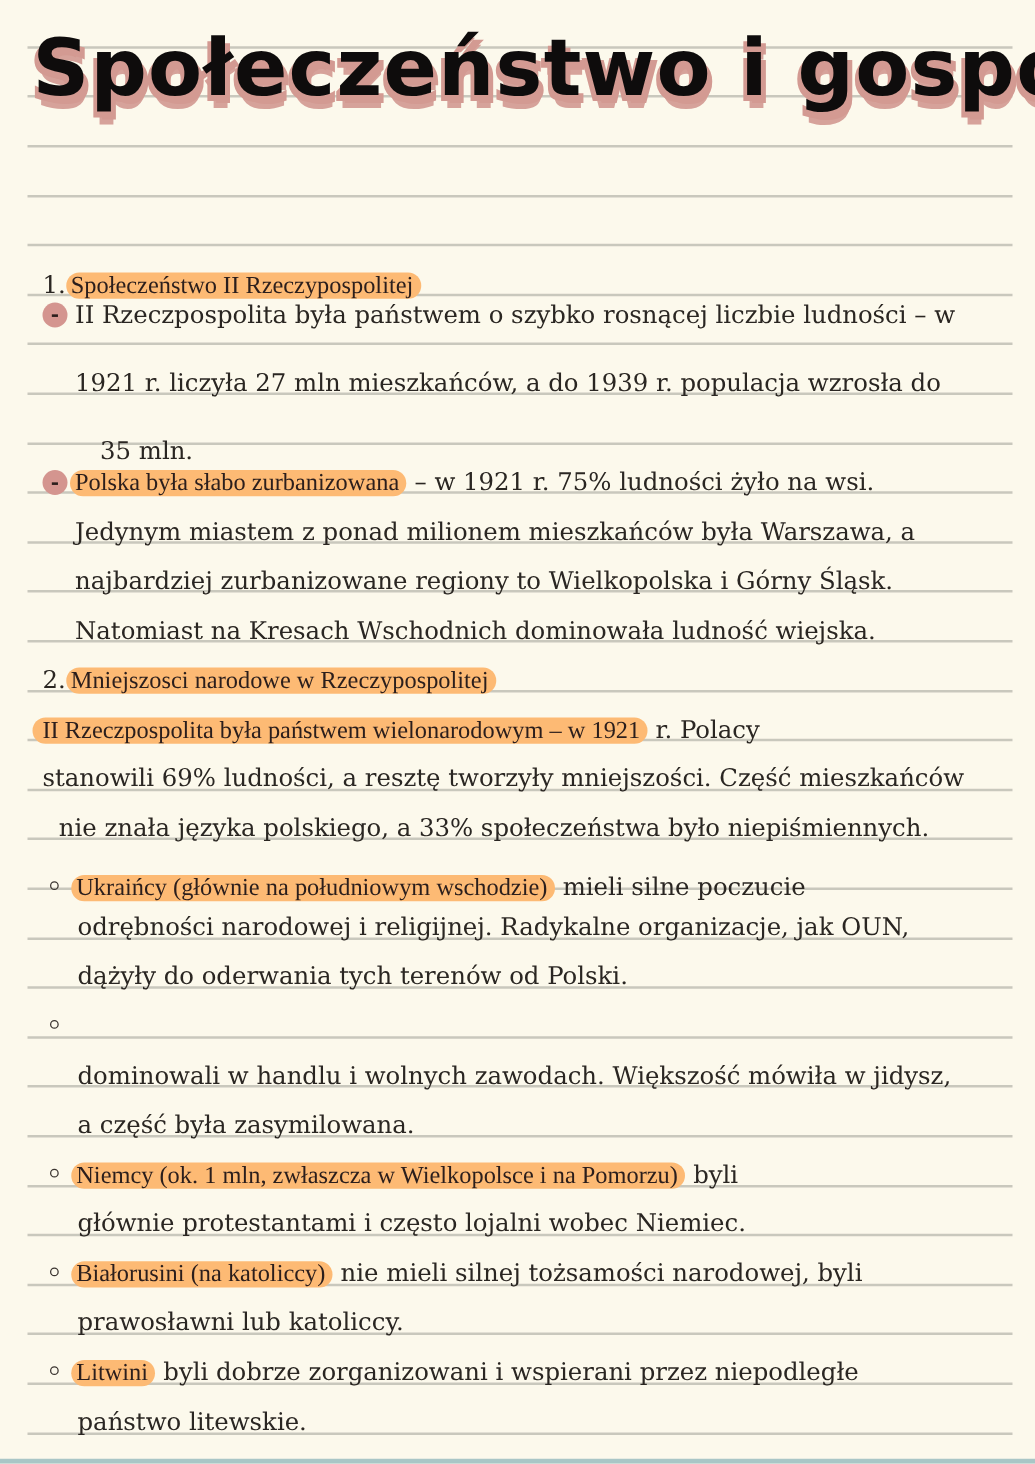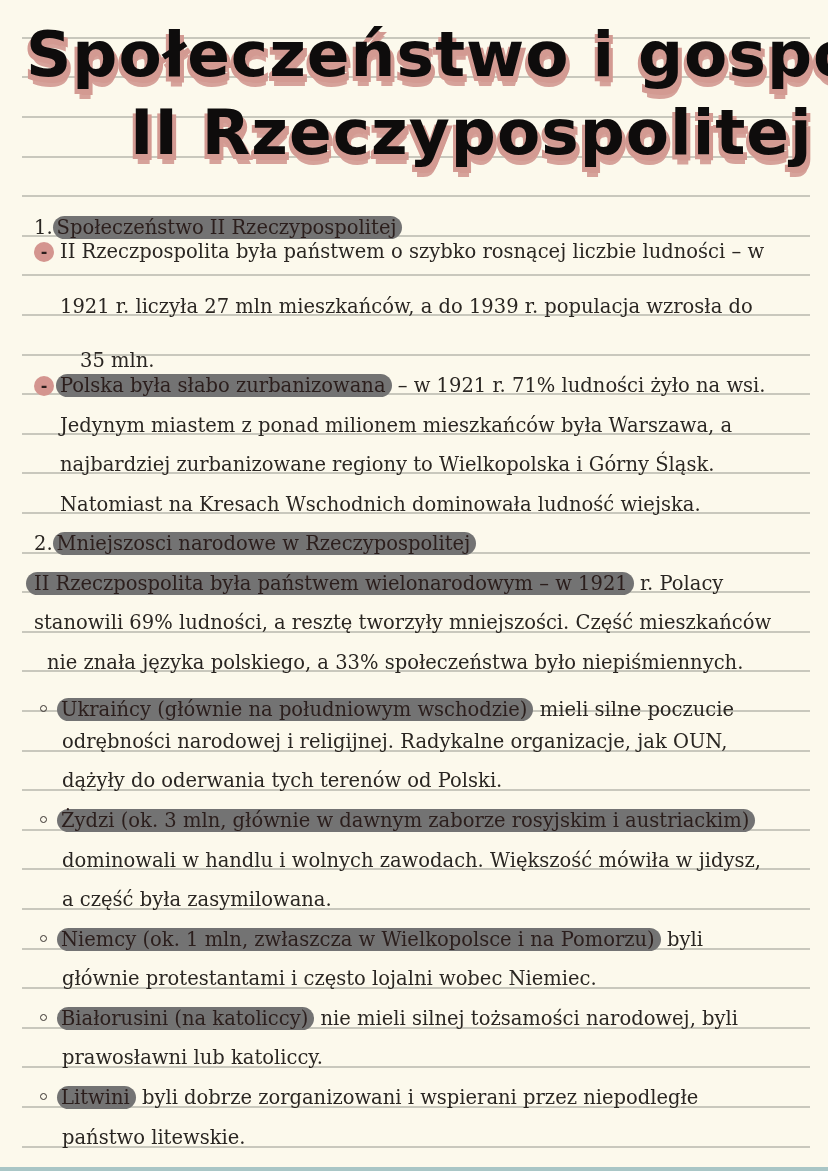--- a/index.html
+++ b/index.html
@@ -32,25 +32,26 @@
   }
   .title-line-1 { left: 26px; top: 18px; font-size: 63px; }
   .title-line-2 { left: 130px; top: 96px; font-size: 63px; }
 
   
   .line {
     position: absolute; white-space: nowrap;
     font-size: 19.5px; line-height: 28px; height: 28px;
   }
   .hl {
-    background: #737373;
+    background: #fdba74;
     border-radius: 14px;
     padding: 0 6px 0 4px;
     margin-left: -4px;
     color: #2b1e1c;
+    font-family: Liberation Serif, serif;
   }
   .dash-bullet {
     display: inline-block; width: 20px; height: 20px; border-radius: 50%;
     background: #d4958f; color: #2b1e1c; text-align: center;
     line-height: 19px; font-size: 16px; font-weight: bold;
     margin-right: 6px; vertical-align: 1px;
   }
   .circle-bullet {
     display: inline-block; width: 5px; height: 5px; border-radius: 50%;
     border: 1.5px solid #3a3430; margin-right: 14px; vertical-align: 4px;
@@ -86,35 +87,34 @@
   <div class="rule" style="top:948px"></div>
   <div class="rule" style="top:987px"></div>
   <div class="rule" style="top:1027px"></div>
   <div class="rule" style="top:1066px"></div>
   <div class="rule" style="top:1106px"></div>
   <div class="rule" style="top:1146px"></div>
 </div>
 
 <div class="title">
   <div class="title-line title-line-1">Społeczeństwo i gospodarka</div>
-  <div class="title-line title-line-2">II Rzeczypospolitej</div>
 </div>
 
 <div class="line" style="left:34px; top:214px;">
   <span>1.</span><span class="hl" style="margin-left:0;">Społeczeństwo II Rzeczypospolitej</span>
 </div>
 
 <div class="line" style="left:34px; top:238px;">
   <span class="dash-bullet">-</span><span>II Rzeczpospolita była państwem o szybko rosnącej liczbie ludności – w</span>
 </div>
 <div class="line" style="left:60px; top:293px;">1921 r. liczyła 27 mln mieszkańców, a do 1939 r. populacja wzrosła do</div>
 <div class="line" style="left:60px; top:347px;margin-left:20px;">35 mln.</div>
 
 <div class="line" style="left:34px; top:372px;">
-  <span class="dash-bullet">-</span><span class="hl">Polska była słabo zurbanizowana</span><span> – w 1921 r. 71% ludności żyło na wsi.</span>
+  <span class="dash-bullet">-</span><span class="hl">Polska była słabo zurbanizowana</span><span> – w 1921 r. 75% ludności żyło na wsi.</span>
 </div>
 <div class="line" style="left:60px; top:412px;">Jedynym miastem z ponad milionem mieszkańców była Warszawa, a</div>
 <div class="line" style="left:60px; top:451px;">najbardziej zurbanizowane regiony to Wielkopolska i Górny Śląsk.</div>
 <div class="line" style="left:60px; top:491px;">Natomiast na Kresach Wschodnich dominowała ludność wiejska.</div>
 
 <div class="line" style="left:34px; top:530px;">
   <span>2.</span><span class="hl" style="margin-left:0;">Mniejszosci narodowe w Rzeczypospolitej</span>
 </div>
 
 <div class="line" style="left:34px; top:570px;">
@@ -123,21 +123,21 @@
 <div class="line" style="left:34px; top:609px;">stanowili 69% ludności, a resztę tworzyły mniejszości. Część mieszkańców</div>
 <div class="line" style="left:34px; top:649px;margin-left:13px;">nie znała języka polskiego, a 33% społeczeństwa było niepiśmiennych.</div>
 
 <div class="line" style="left:40px; top:696px;">
   <span class="circle-bullet"></span><span class="hl">Ukraińcy (głównie na południowym wschodzie)</span><span> mieli silne poczucie</span>
 </div>
 <div class="line" style="left:62px; top:728px;">odrębności narodowej i religijnej. Radykalne organizacje, jak OUN,</div>
 <div class="line" style="left:62px; top:767px;">dążyły do oderwania tych terenów od Polski.</div>
 
 <div class="line" style="left:40px; top:807px;">
-  <span class="circle-bullet"></span><span class="hl">Żydzi (ok. 3 mln, głównie w dawnym zaborze rosyjskim i austriackim)</span><span></span>
+  <span class="circle-bullet"></span><span></span>
 </div>
 <div class="line" style="left:62px; top:847px;">dominowali w handlu i wolnych zawodach. Większość mówiła w jidysz,</div>
 <div class="line" style="left:62px; top:886px;">a część była zasymilowana.</div>
 
 <div class="line" style="left:40px; top:926px;">
   <span class="circle-bullet"></span><span class="hl">Niemcy (ok. 1 mln, zwłaszcza w Wielkopolsce i na Pomorzu)</span><span> byli</span>
 </div>
 <div class="line" style="left:62px; top:965px;">głównie protestantami i często lojalni wobec Niemiec.</div>
 
 <div class="line" style="left:40px; top:1005px;">

